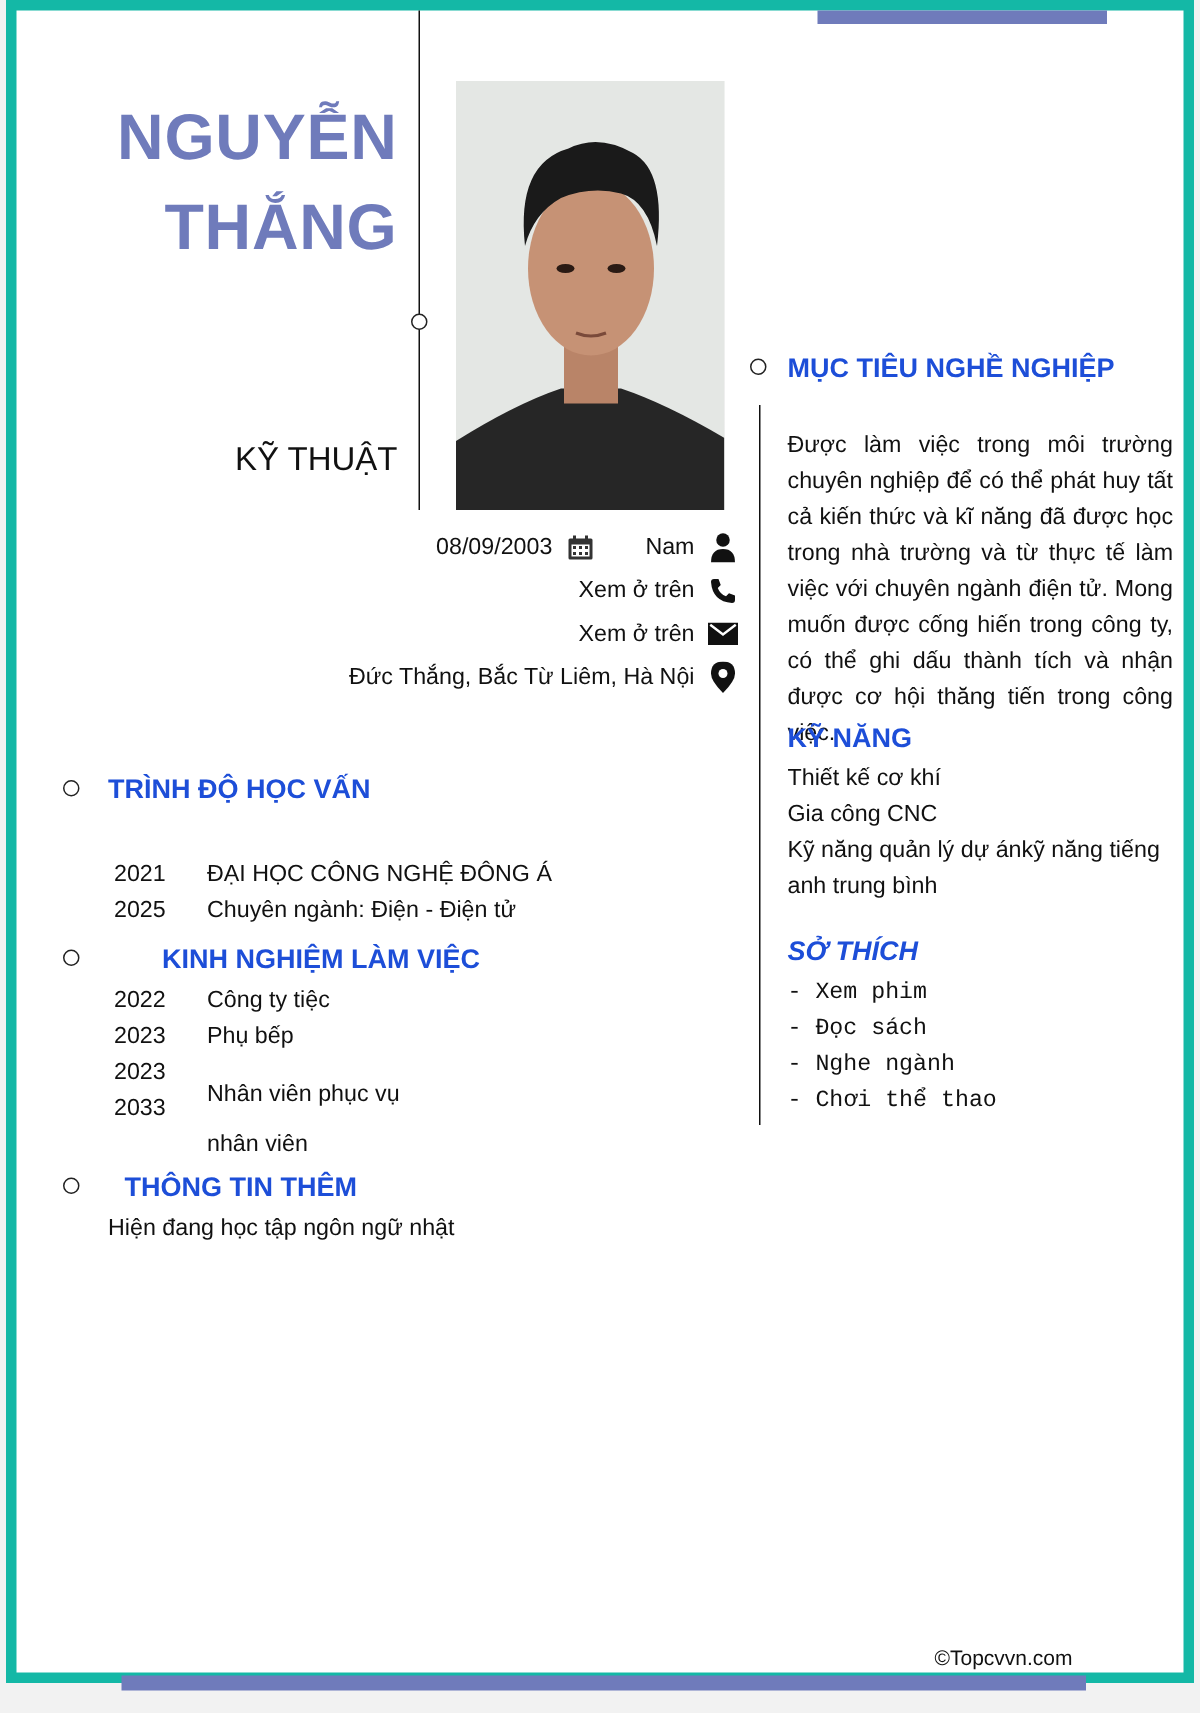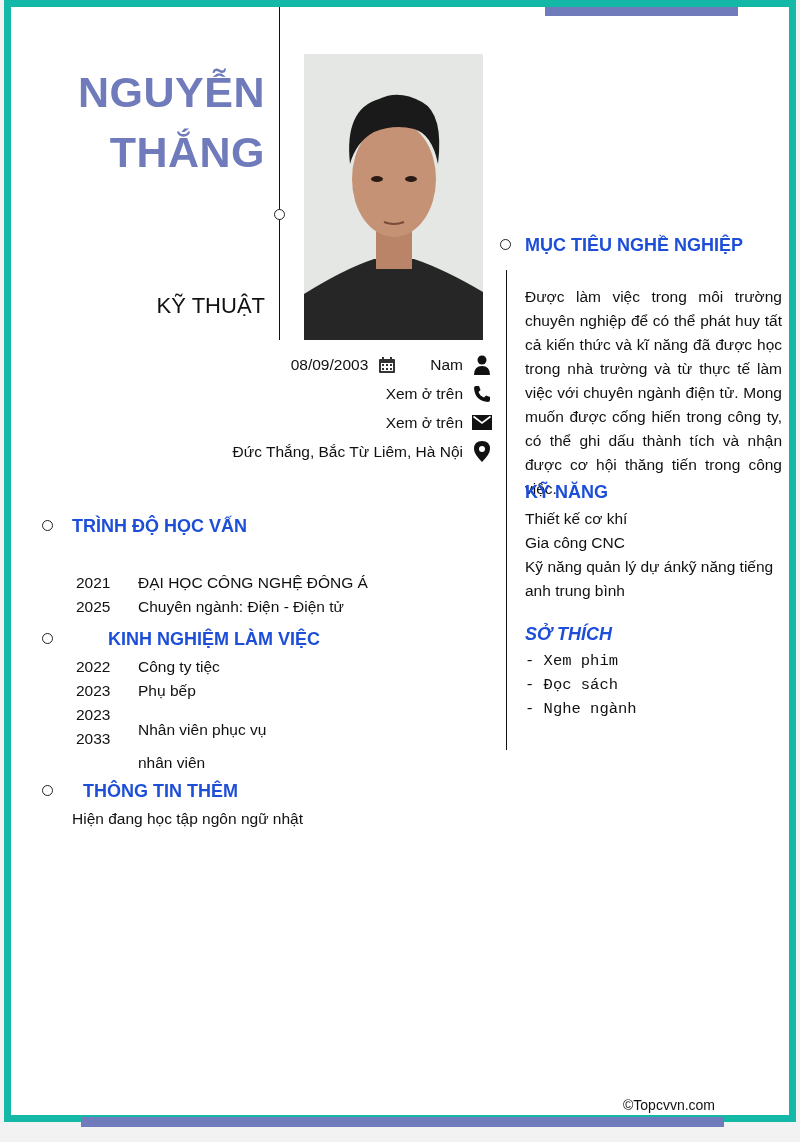--- a/index.html
+++ b/index.html
@@ -159,17 +159,18 @@
     <div class="txt">Thiết kế cơ khí</div>
     <div class="txt">Gia công CNC</div>
     <div class="txt">Kỹ năng quản lý dự ánkỹ năng tiếng anh trung bình</div>
   </div>
 
   <div class="abs sec-title" style="left:514px; top:617px;font-style:italic;">SỞ THÍCH</div>
   <div class="abs" style="left:514px; top:642px; width:257px;font-family:Liberation Mono, monospace;">
     <div class="txt">- Xem phim</div>
     <div class="txt">- Đọc sách</div>
     <div class="txt">- Nghe ngành</div>
+    <div class="txt">- Chơi thể thao</div>
   </div>
 
   <div class="abs" style="left:612px; top:1090px; font-size:14px;">©Topcvvn.com</div>
   <div class="abs accent-bar" style="left:70px; top:1110px; width:643px; height:10px;"></div>
 </div>
 
 </body></html>

